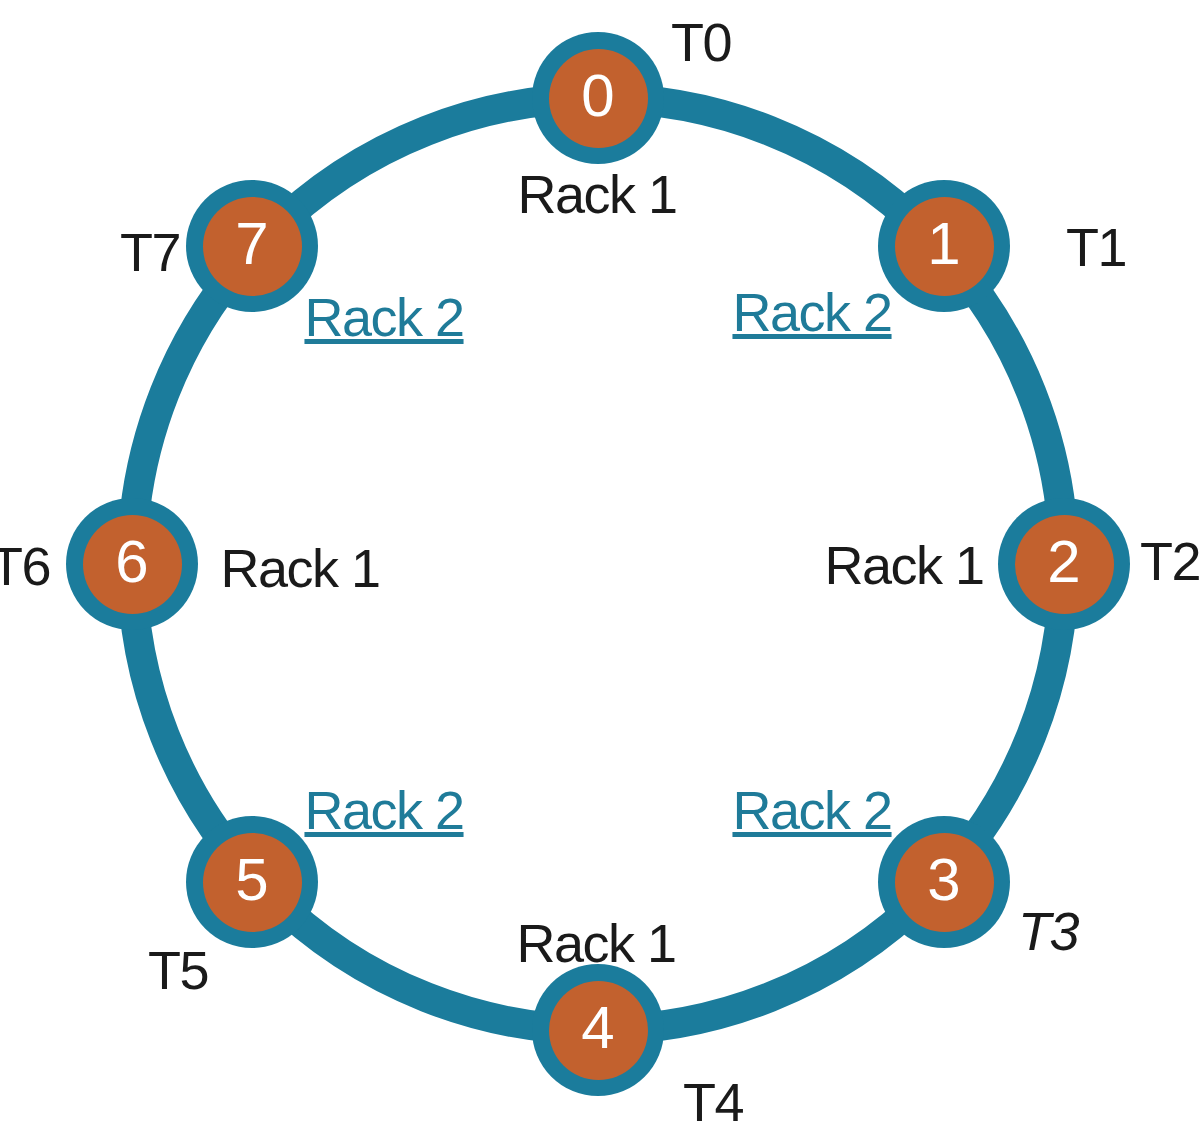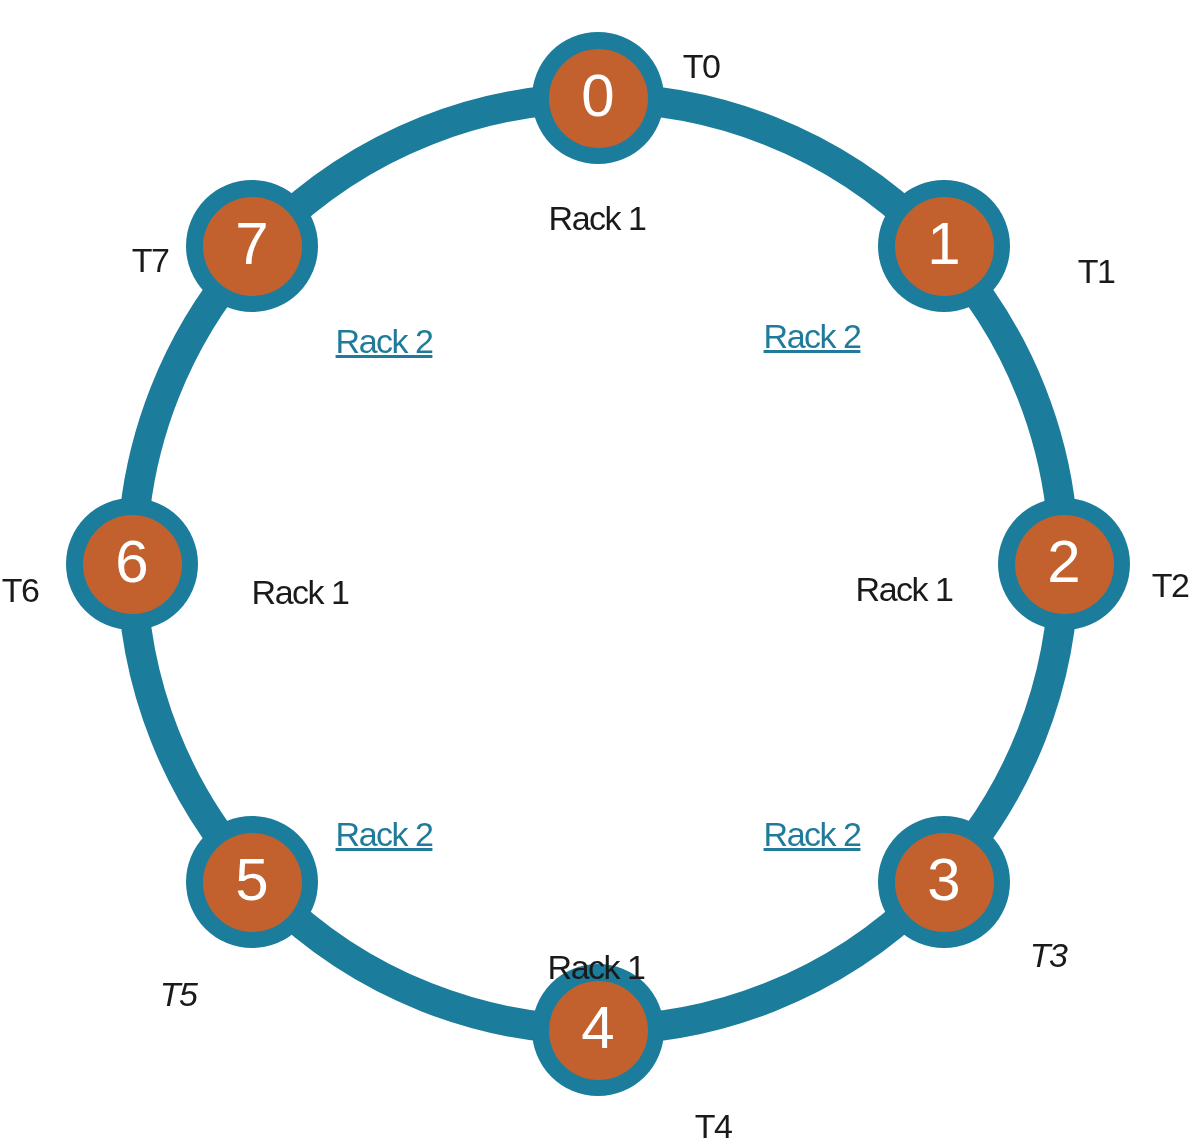--- a/index.html
+++ b/index.html
@@ -47,48 +47,47 @@
   }
   .node-num {
     color: var(--node-text, #ffffff);
     font-size: 60px;
     line-height: 1;
     transform: translateY(-2px);
   }
   .label {
     position: absolute;
     transform: translate(-50%, -50%);
-    font-size: 34px;
+    font-size: 54px;
     letter-spacing: -1.5px;
     white-space: nowrap;
     line-height: 1;
-    margin-top: 24px;
   }
   .t-label, .rack1 { color: var(--label-dark, #1a1a1a); }
   .rack2 { color: var(--label-teal, #1f7b99); text-decoration: underline; }
 
   
   .pos-n0 { left: 532px; top: 32px; }
   .pos-n1 { left: 878px; top: 180px; }
   .pos-n2 { left: 998px; top: 498px; }
   .pos-n3 { left: 878px; top: 816px; }
   .pos-n4 { left: 532px; top: 964px; }
   .pos-n5 { left: 186px; top: 816px; }
   .pos-n6 { left: 66px;  top: 498px; }
   .pos-n7 { left: 186px; top: 180px; }
 
   
   .pos-t0 { left: 701px;  top: 42px; }
   .pos-t1 { left: 1096px; top: 247px; }
   .pos-t2 { left: 1170px; top: 561px; }
   .pos-t3 { left: 1048px; top: 931px; font-style: italic; }
   .pos-t4 { left: 713px;  top: 1102px; }
-  .pos-t5 { left: 178px;  top: 970px; font-style: italic; }
+  .pos-t5 { left: 178px;  top: 970px; }
   .pos-t6 { left: 20px;   top: 566px; }
-  .pos-t7 { left: 150px;  top: 236px; }
+  .pos-t7 { left: 150px;  top: 252px; }
 
   
   .pos-r0 { left: 597px; top: 194px; }
   .pos-r1 { left: 812px; top: 312px; }
   .pos-r2 { left: 904px; top: 565px; }
   .pos-r3 { left: 812px; top: 810px; }
   .pos-r4 { left: 596px; top: 943px; }
   .pos-r5 { left: 384px; top: 810px; }
   .pos-r6 { left: 300px; top: 568px; }
   .pos-r7 { left: 384px; top: 317px; }

